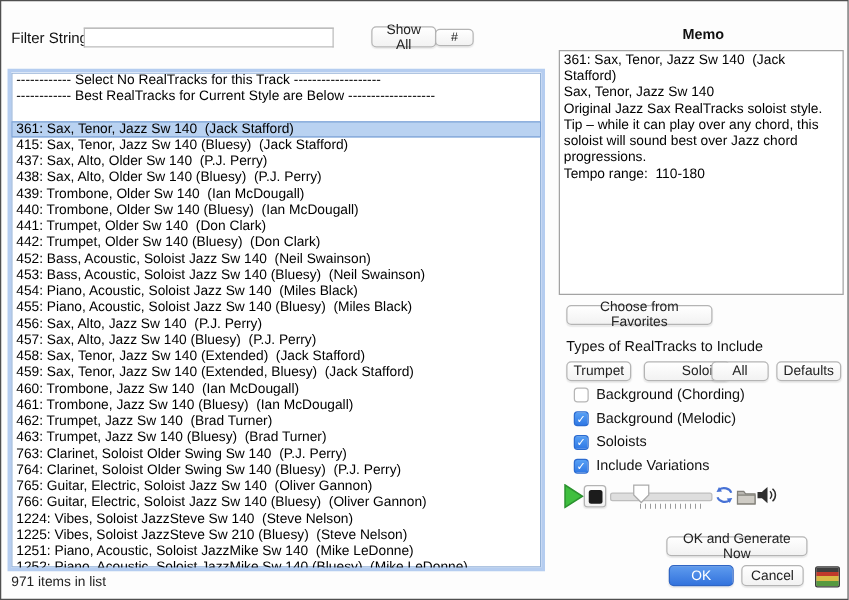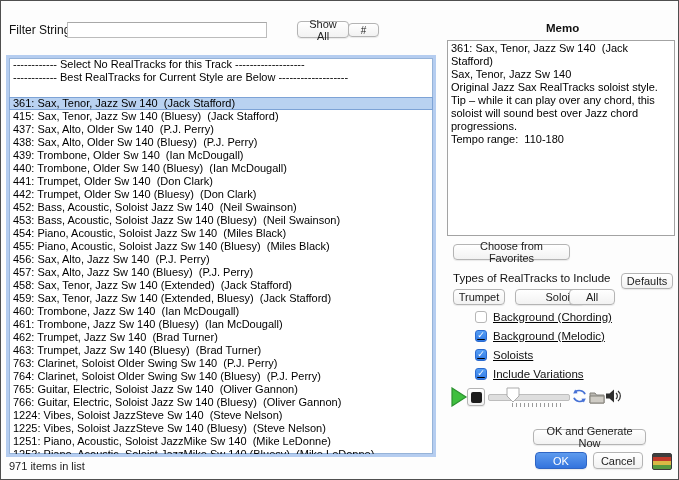--- a/index.html
+++ b/index.html
@@ -21,21 +21,21 @@
   #listbox{position:absolute;left:5px;top:54px;width:430px;height:402px;background:#fff;
            border:3px solid #b5cdf0;box-shadow:inset 0 0 0 1px #96b3d8;overflow:hidden;box-sizing:border-box;}
   .row{height:13px;line-height:13px;font-size:11px;padding-left:4px;white-space:pre;color:#000;}
   .row.selected{background:#b9d2f1;box-shadow:inset 0 0 0 1px #7da3d6;}
   #statusbar{position:absolute;left:8px;top:459px;font-size:11px;color:#222;}
   
   #memobox{position:absolute;left:446px;top:39px;width:228px;height:196px;background:#fff;
            border:1px solid #a3a3a3;font-size:11px;line-height:13px;padding:1px 3px;
            white-space:pre-wrap;overflow:hidden;box-sizing:border-box;}
   
-  .cbrow{position:absolute;left:474px;display:flex;align-items:center;height:13px;text-decoration:underline;}
+  .cbrow{position:absolute;left:458px;display:flex;align-items:flex-start;height:13px;}
   .cbbox{width:12px;height:12px;border-radius:3px;box-sizing:border-box;margin-right:6px;
          display:flex;align-items:center;justify-content:center;}
   .cbbox.off{background:#fff;border:1px solid #b6b6b6;}
   .cbbox.on{background:linear-gradient(180deg,#57a0f5,#2f78e5);border:1px solid #2b6bd0;color:#fff;
             font-size:9px;font-weight:bold;line-height:1;}
   .cblabel{font-size:11.5px;color:#111;}
   
   .tickmarks{position:absolute;width:52px;height:4px;
              background:repeating-linear-gradient(90deg,#9a9a9a 0 1px,transparent 1px 4px);}
   svg{display:block;}
@@ -74,39 +74,39 @@
       <div class="row">459: Sax, Tenor, Jazz Sw 140 (Extended, Bluesy)  (Jack Stafford)</div>
       <div class="row">460: Trombone, Jazz Sw 140  (Ian McDougall)</div>
       <div class="row">461: Trombone, Jazz Sw 140 (Bluesy)  (Ian McDougall)</div>
       <div class="row">462: Trumpet, Jazz Sw 140  (Brad Turner)</div>
       <div class="row">463: Trumpet, Jazz Sw 140 (Bluesy)  (Brad Turner)</div>
       <div class="row">763: Clarinet, Soloist Older Swing Sw 140  (P.J. Perry)</div>
       <div class="row">764: Clarinet, Soloist Older Swing Sw 140 (Bluesy)  (P.J. Perry)</div>
       <div class="row">765: Guitar, Electric, Soloist Jazz Sw 140  (Oliver Gannon)</div>
       <div class="row">766: Guitar, Electric, Soloist Jazz Sw 140 (Bluesy)  (Oliver Gannon)</div>
       <div class="row">1224: Vibes, Soloist JazzSteve Sw 140  (Steve Nelson)</div>
-      <div class="row">1225: Vibes, Soloist JazzSteve Sw 140 (Bluesy)  (Steve Nelson)</div>
+      <div class="row">1225: Vibes, Soloist JazzSteve Sw 210 (Bluesy)  (Steve Nelson)</div>
       <div class="row">1251: Piano, Acoustic, Soloist JazzMike Sw 140  (Mike LeDonne)</div>
       <div class="row">1252: Piano, Acoustic, Soloist JazzMike Sw 140 (Bluesy)  (Mike LeDonne)</div>
     </div>
   <div id="statusbar">971 items in list</div>
 
   <div id="memobox">361: Sax, Tenor, Jazz Sw 140  (Jack Stafford)
 Sax, Tenor, Jazz Sw 140
 Original Jazz Sax RealTracks soloist style.  Tip – while it can play over any chord, this soloist will sound best over Jazz chord progressions.
 Tempo range:  110-180</div>
 
   <button class="btn" style="left:452px;top:243px;width:117px;height:16px;">Choose from Favorites</button>
 
   <span class="lbl" style="left:452px;top:271px;font-size:11.5px;">Types of RealTracks to Include</span>
   <div id="typebuttons">
       <button class="btn" style="left: 452px; top: 288px; width: 52px; height: 16px;">Trumpet</button>
       <button class="btn" style="left: 514px; top: 288px; width: 69px; height: 16px; padding-left: 31px;">Soloist</button>
       <button class="btn" style="left: 568px; top: 288px; width: 46px; height: 16px;">All</button>
-      <button class="btn" style="left: 620px; top: 272px; width: 52px; height: 16px;">Defaults</button>
+      <button class="btn" style="left: 620px; top: 288px; width: 52px; height: 16px;">Defaults</button>
     </div>
   <div id="checkboxes">
       <div class="cbrow" style="top: 309px;">
         <div class="cbbox off"></div>
         <span class="cblabel">Background (Chording)</span>
       </div>
       <div class="cbrow" style="top: 328px;">
         <div class="cbbox on">✓</div>
         <span class="cblabel">Background (Melodic)</span>
       </div>

